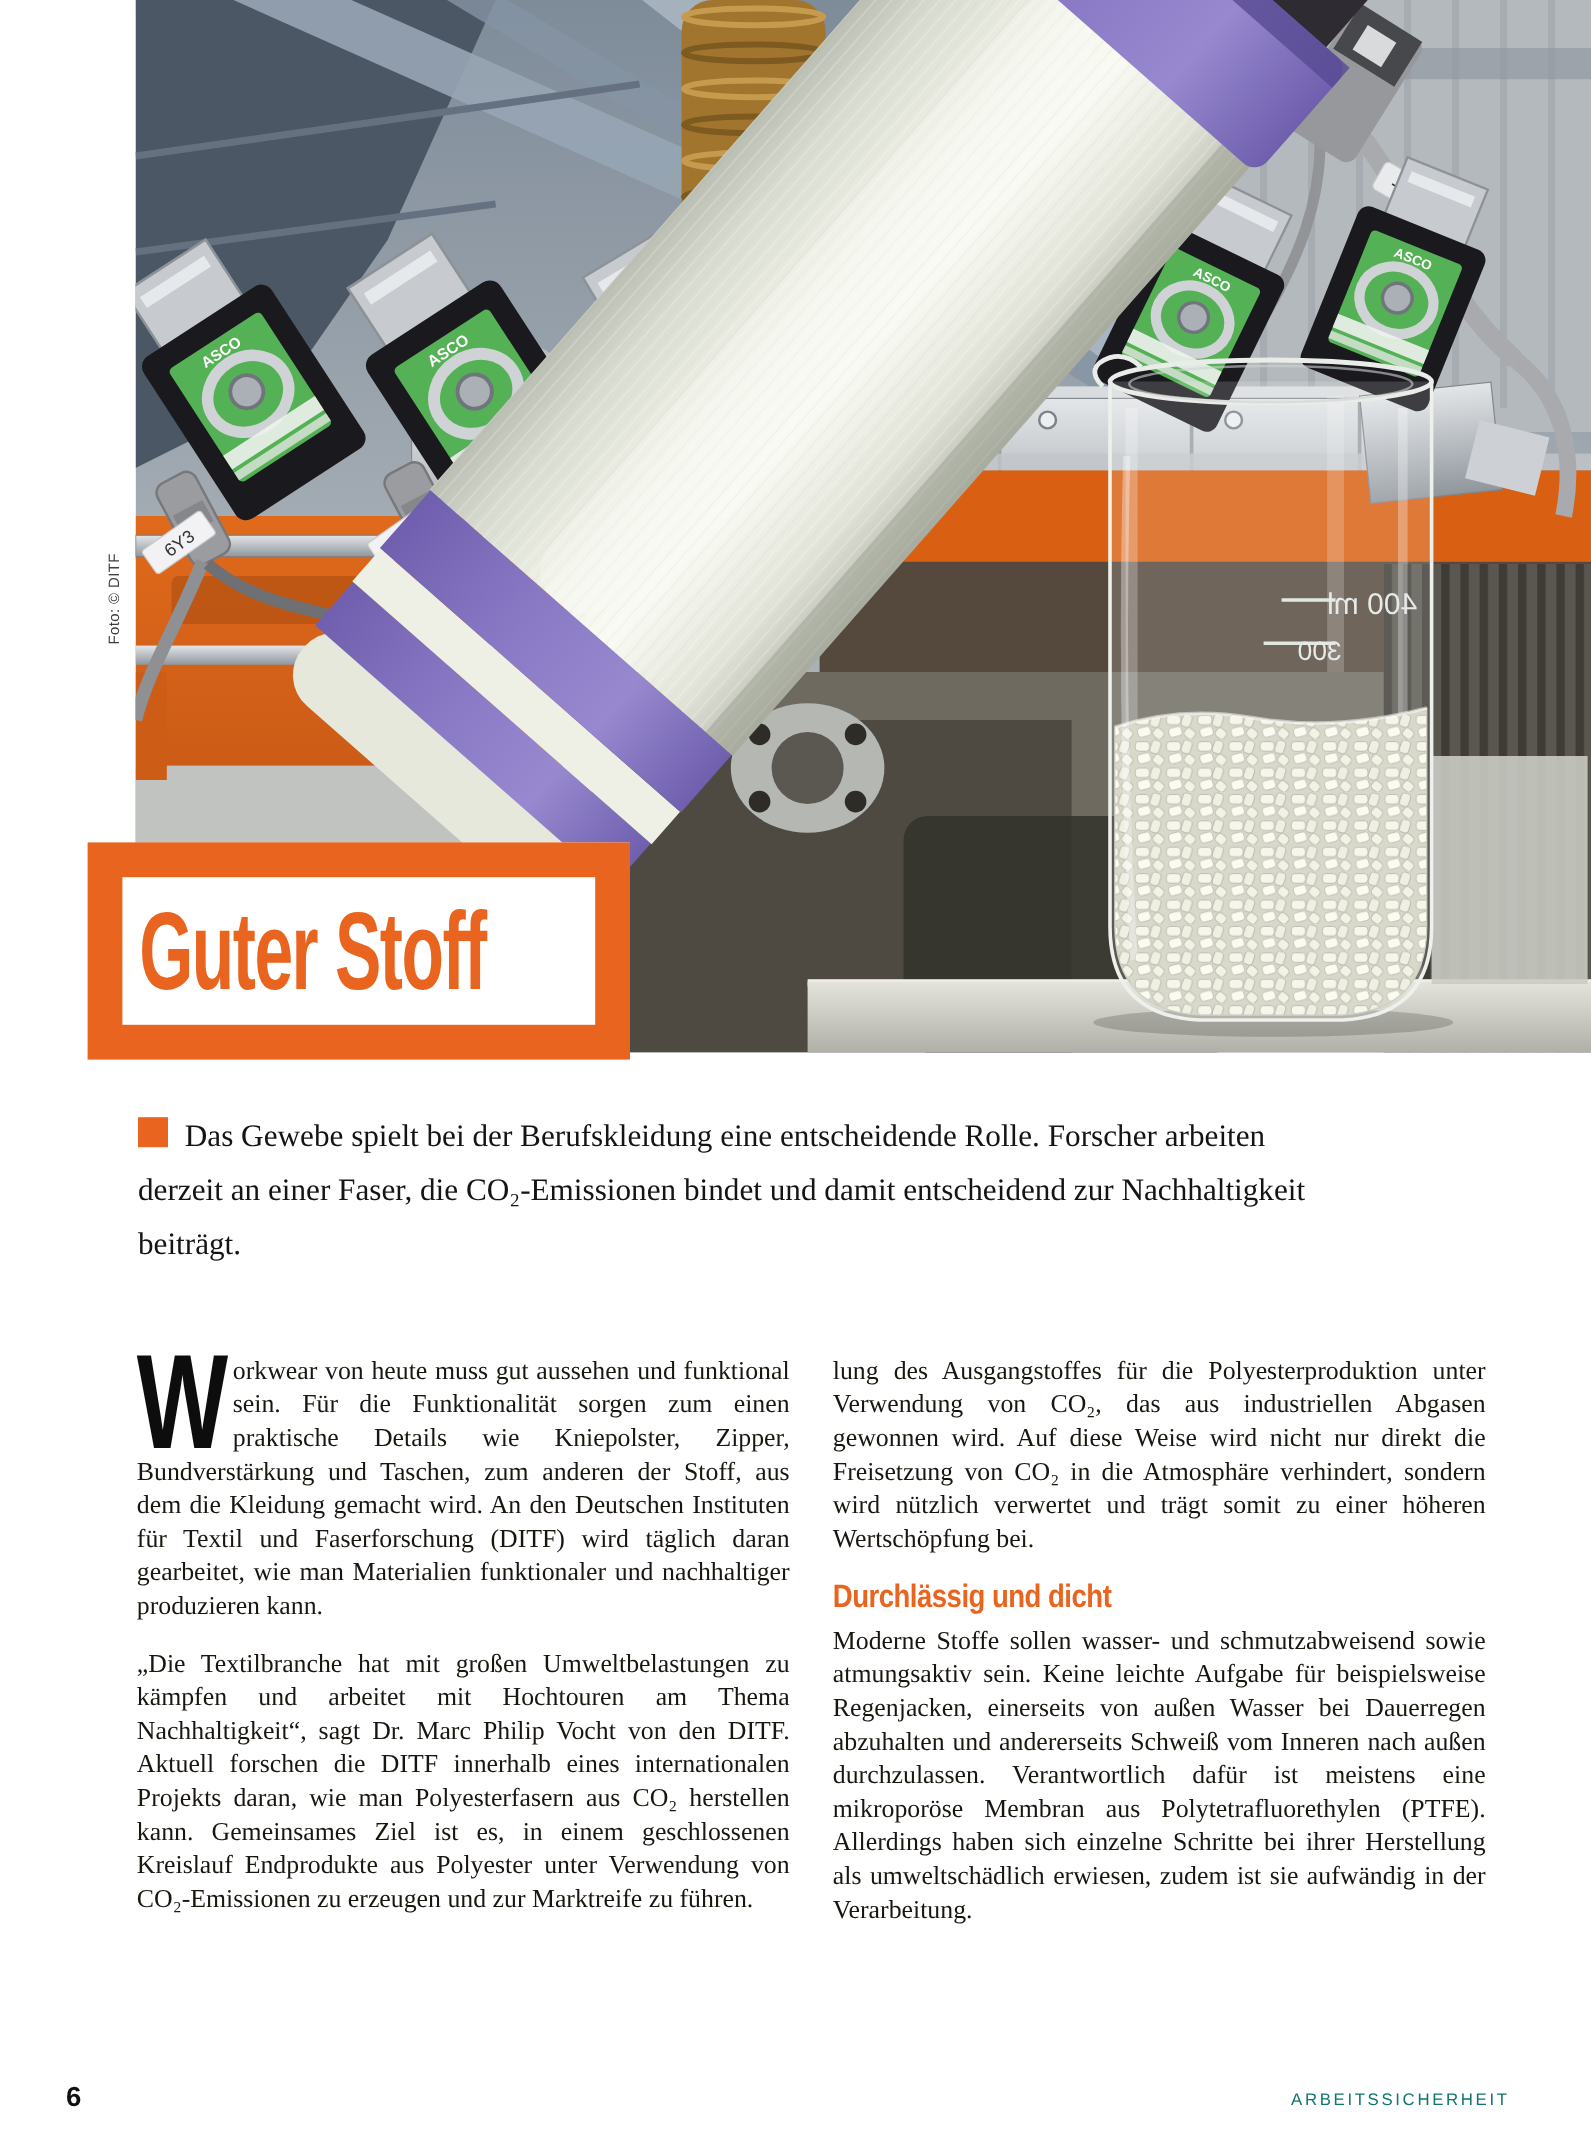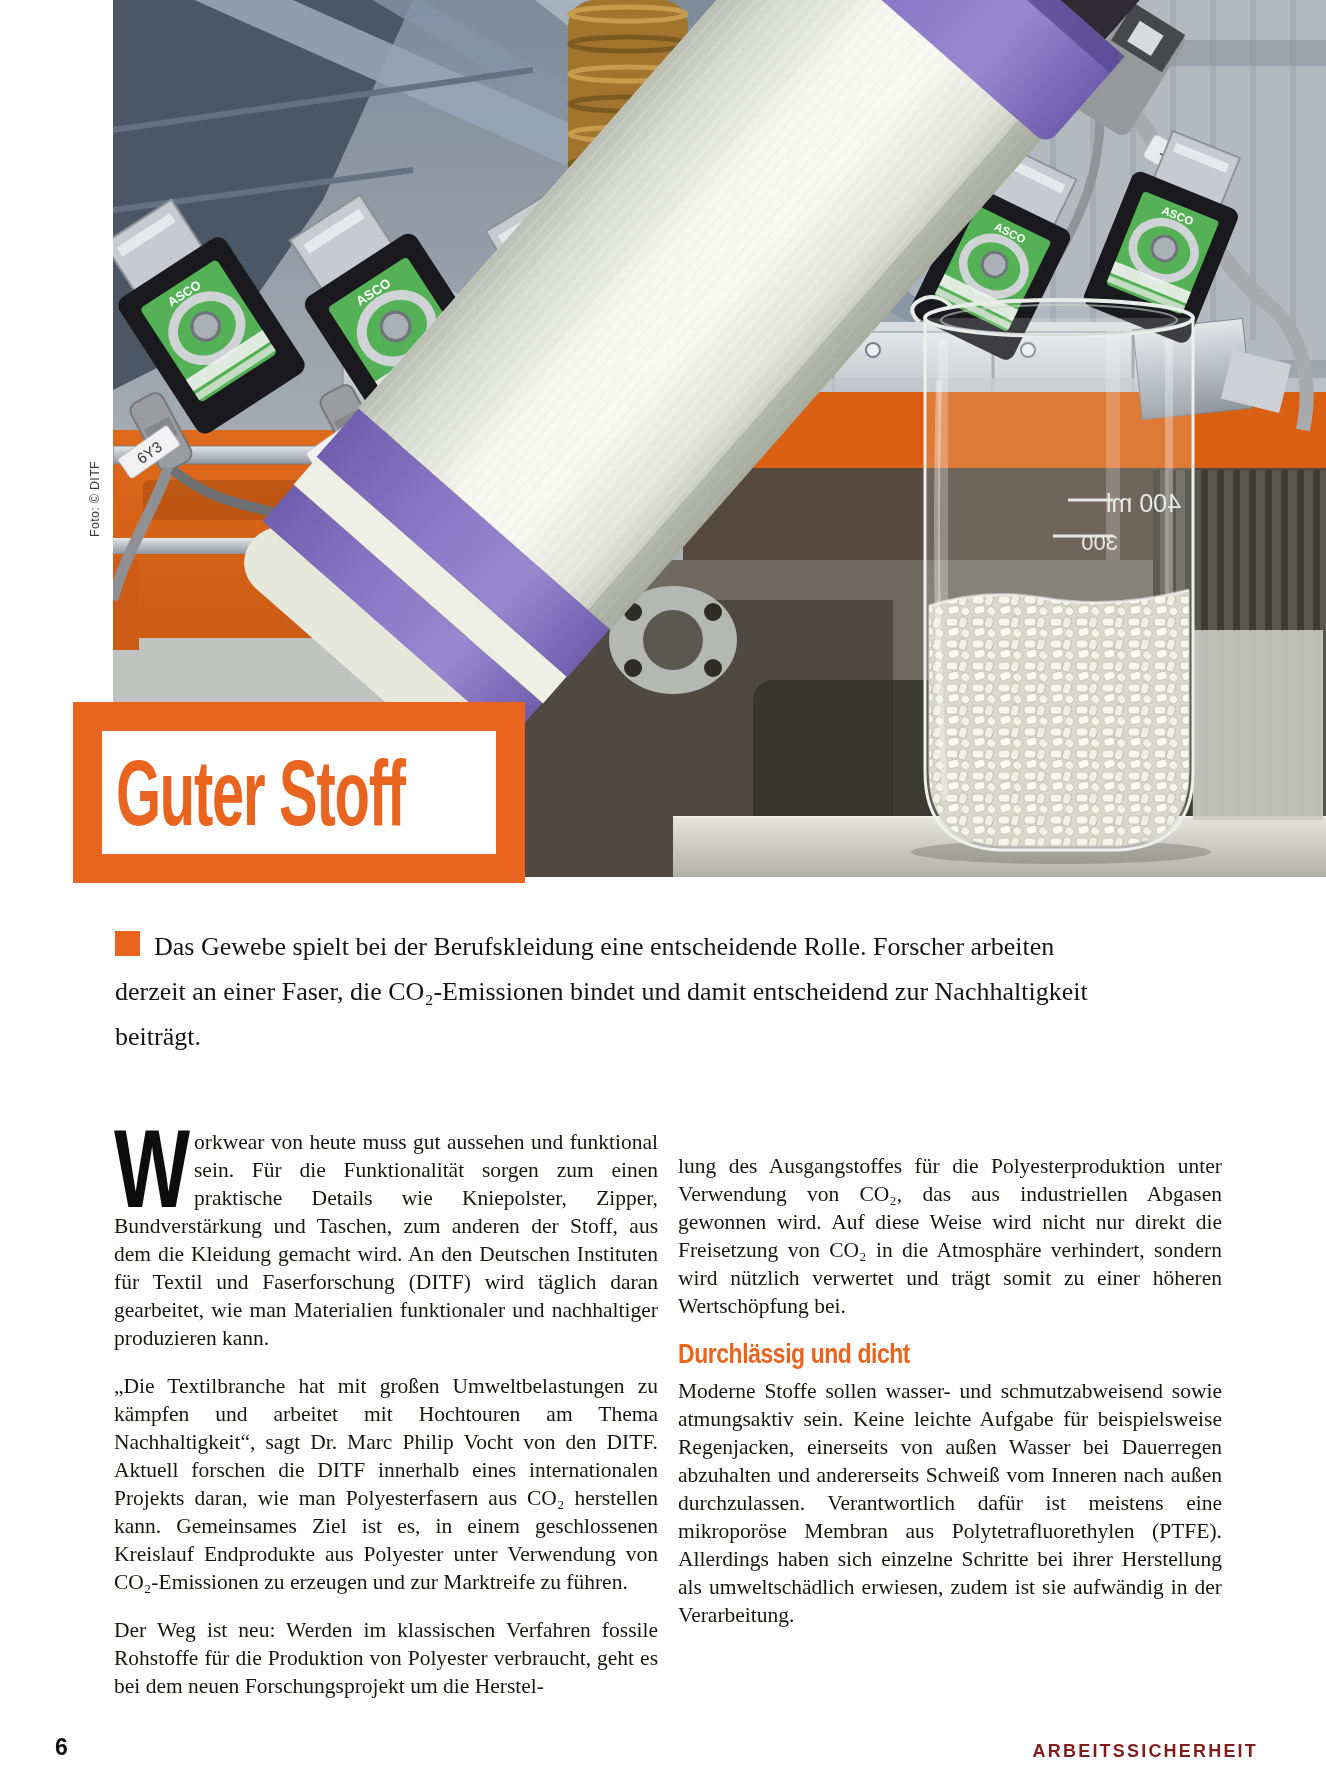--- a/index.html
+++ b/index.html
@@ -25,36 +25,36 @@
   .intro { position:absolute; left:115px; top:924px; width:1000px;
            font-size:26px; line-height:45px; color:#141414; }
   .intro-square { display:inline-block; width:25px; height:25px; background:#e8641f;
                   margin-right:14px; position:relative; top:1px; }
 
   
   .columns { position:absolute; left:114px; top:1128px; width:1120px; height:620px; }
   .col { position:absolute; top:0; width:544px; font-size:21.5px; line-height:28px;
          text-align:justify; color:#18160f; }
   .col-left { left:0; }
-  .col-right { left:564px;margin-top:24px; }
+  .col-right { left:580px; }
   .col p { margin:0 0 20px 0; }
   .dropcap-box { float:left; width:80px; height:82px; overflow:visible; }
   .dropcap { display:inline-block; font-family:"Liberation Sans", sans-serif; font-weight:700;
              font-size:112px; line-height:82px; color:#0d0d0d;
              transform:scaleX(0.72); transform-origin:0 0; }
   .subhead { font-family:"Liberation Sans", sans-serif; font-weight:700; font-size:27px;
              color:#e8641f; letter-spacing:-.5px; white-space:nowrap;
              transform:scaleX(0.85); transform-origin:0 50%; margin:2px 0 9px 0; }
 
   
   .footer { position:absolute; left:0; top:1734px; width:1326px; height:32px;
             font-family:"Liberation Sans", sans-serif; }
   .page-num { position:absolute; left:55px; top:0; font-size:23px; font-weight:700; color:#101010; }
-  .footer-right { position:absolute; right:68px; top:7px; font-size:18px;
-                  letter-spacing:2.2px; color:#7f1d1d;font-weight:bold; }
+  .footer-right { position:absolute; right:68px; top:7px; font-size:14px;
+                  letter-spacing:2.2px; color:#0f766e; }
 </style>
 </head>
 <body>
 
 <div class="page">
 
   <div class="hero">
     <svg viewBox="0 0 1213 877" width="1213" height="877" preserveAspectRatio="none">
       <defs>
         <linearGradient id="bgGrad" x1="0" y1="0" x2="0" y2="1">
@@ -291,21 +291,20 @@
   <div class="intro">
     <span class="intro-square"></span><span>Das Gewebe spielt bei der Berufskleidung eine entscheidende Rolle. Forscher arbeiten derzeit an einer Faser, die CO₂-Emissionen bindet und damit entscheidend zur Nachhaltigkeit beiträgt.</span>
   </div>
 
   <div class="columns">
     <div class="col col-left">
       <p>
         <span class="dropcap-box"><span class="dropcap">W</span></span><span>orkwear von heute muss gut aussehen und funktional sein. Für die Funktionalität sorgen zum einen praktische Details wie Kniepolster, Zipper, Bundverstärkung und Taschen, zum anderen der Stoff, aus dem die Kleidung gemacht wird. An den Deutschen Instituten für Textil und Faserforschung (DITF) wird täglich daran gearbeitet, wie man Materialien funktionaler und nachhaltiger produzieren kann.</span>
       </p>
       <p>„Die Textilbranche hat mit großen Umweltbelastungen zu kämpfen und arbeitet mit Hochtouren am Thema Nachhaltigkeit“, sagt Dr. Marc Philip Vocht von den DITF. Aktuell forschen die DITF innerhalb eines internationalen Projekts daran, wie man Polyesterfasern aus CO₂ herstellen kann. Gemeinsames Ziel ist es, in einem geschlossenen Kreislauf Endprodukte aus Polyester unter Verwendung von CO₂-Emissionen zu erzeugen und zur Marktreife zu führen.</p>
-      <p>Der Weg ist neu: Werden im klassischen Verfahren fossile Rohstoffe für die Produktion von Polyester verbraucht, geht es bei dem neuen Forschungsprojekt um die Herstel-</p>
     </div>
     <div class="col col-right">
       <p>lung des Ausgangstoffes für die Polyesterproduktion unter Verwendung von CO₂, das aus industriellen Abgasen gewonnen wird. Auf diese Weise wird nicht nur direkt die Freisetzung von CO₂ in die Atmosphäre verhindert, sondern wird nützlich verwertet und trägt somit zu einer höheren Wertschöpfung bei.</p>
       <div class="subhead">Durchlässig und dicht</div>
       <p>Moderne Stoffe sollen wasser- und schmutzabweisend sowie atmungsaktiv sein. Keine leichte Aufgabe für beispielsweise Regenjacken, einerseits von außen Wasser bei Dauerregen abzuhalten und andererseits Schweiß vom Inneren nach außen durchzulassen. Verantwortlich dafür ist meistens eine mikroporöse Membran aus Polytetrafluorethylen (PTFE). Allerdings haben sich einzelne Schritte bei ihrer Herstellung als umweltschädlich erwiesen, zudem ist sie aufwändig in der Verarbeitung.</p>
     </div>
   </div>
 
   <div class="footer">
     <div class="page-num">6</div>

